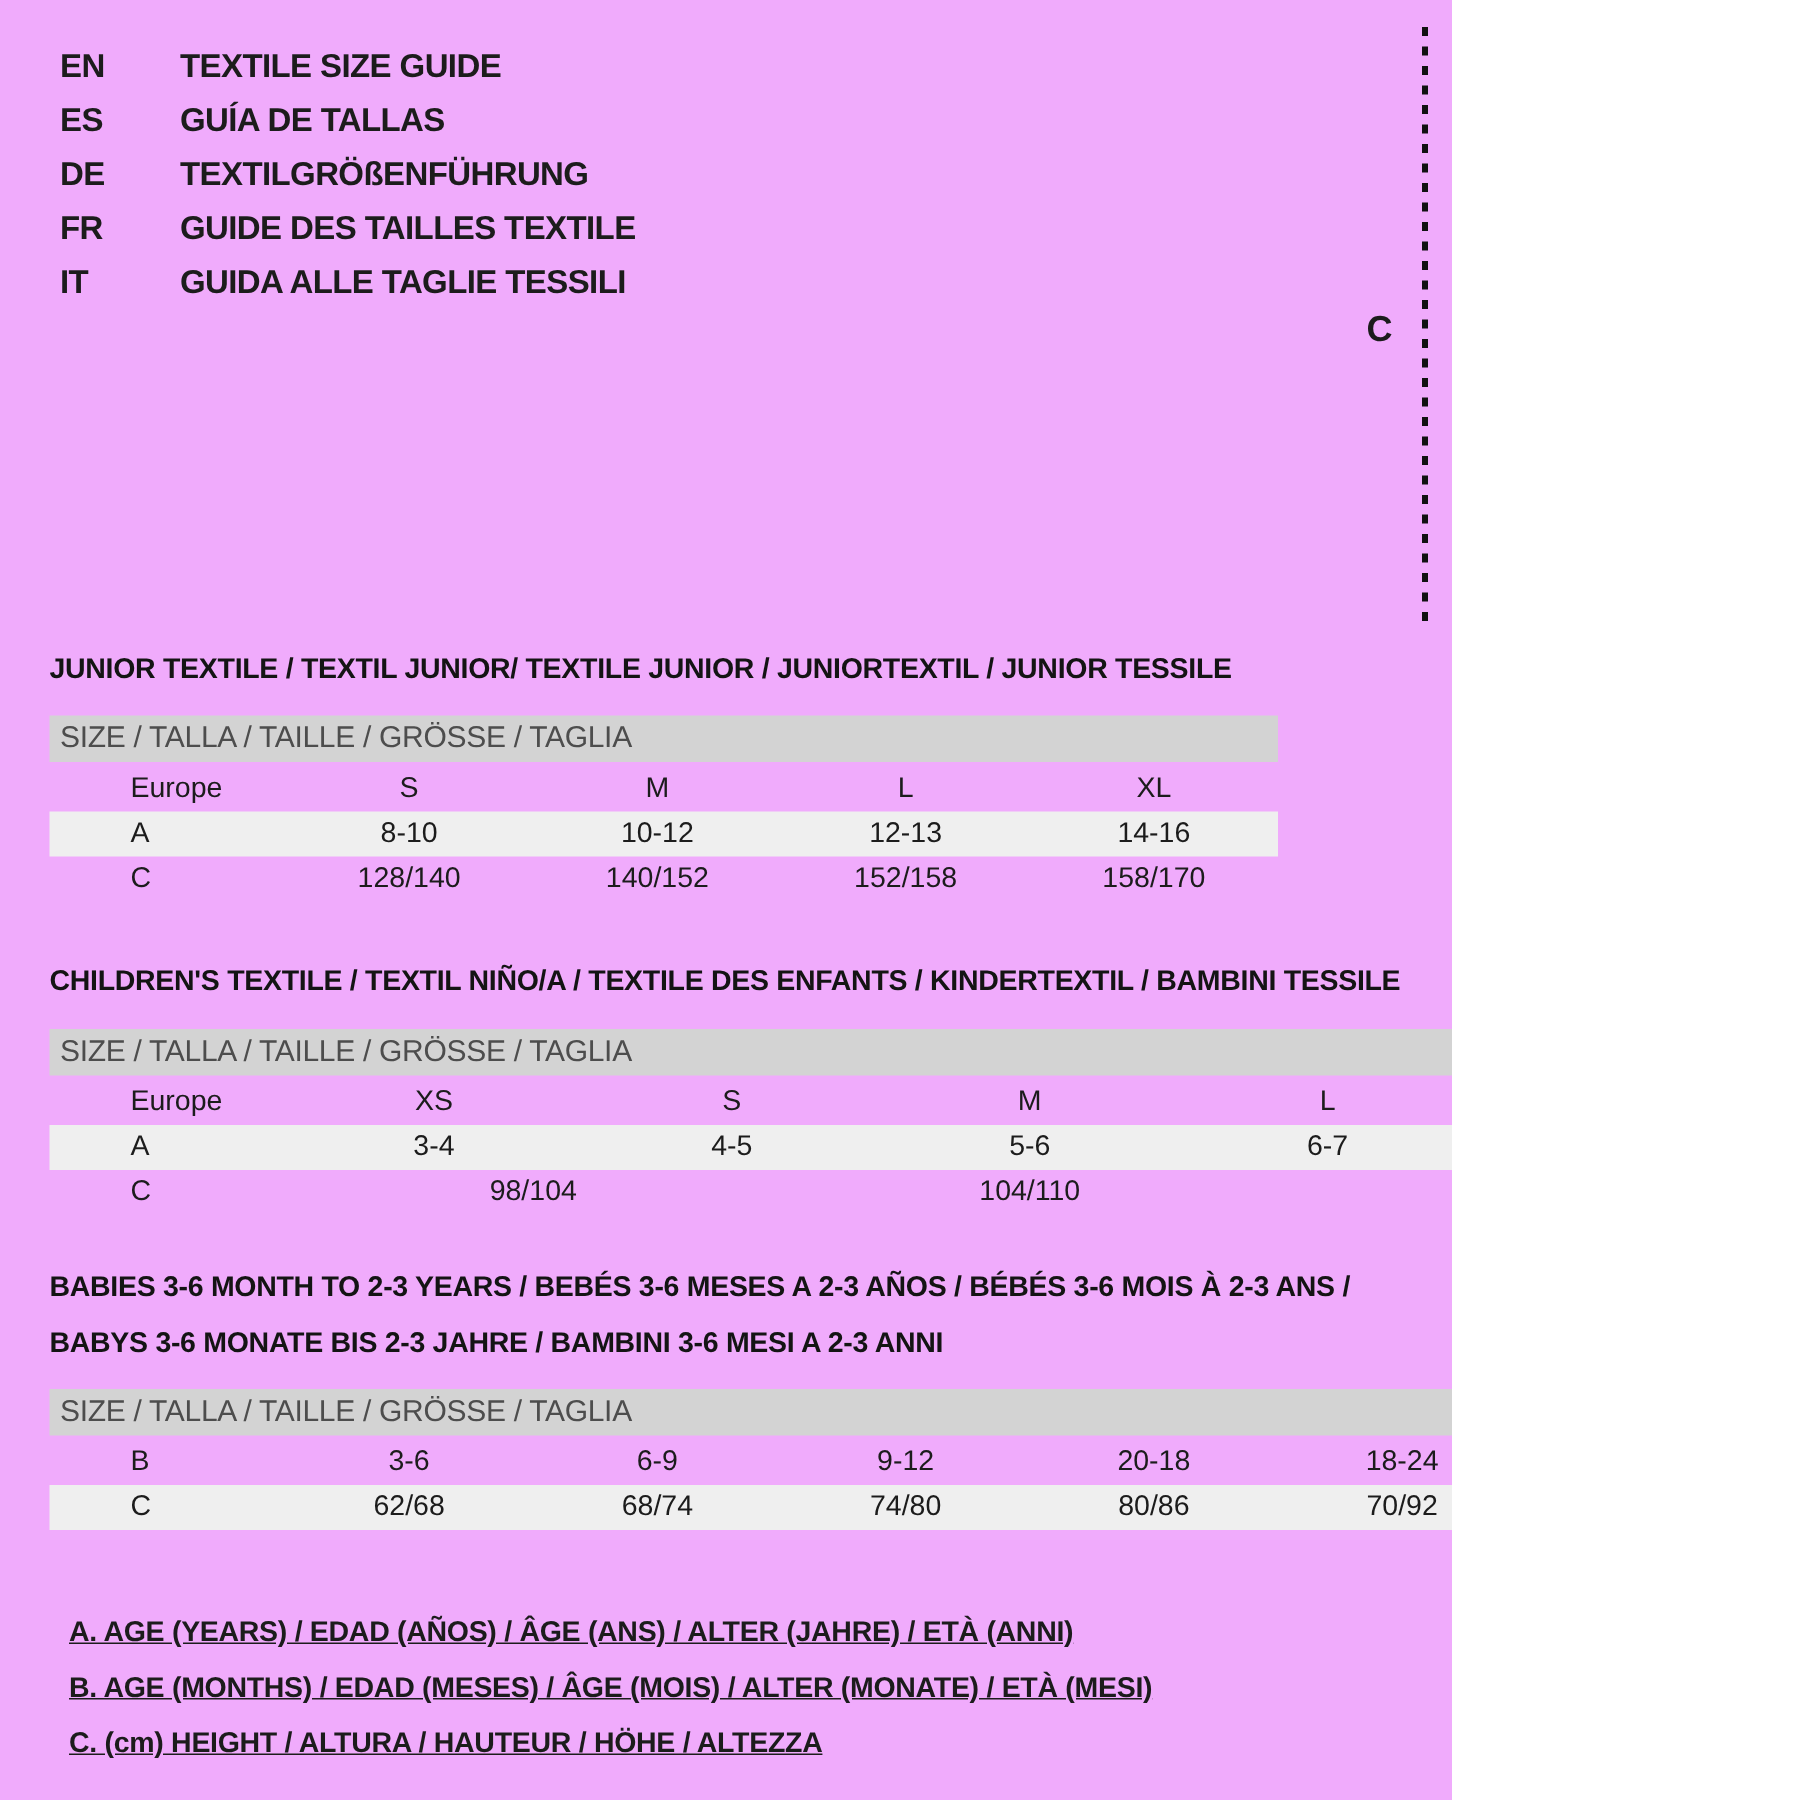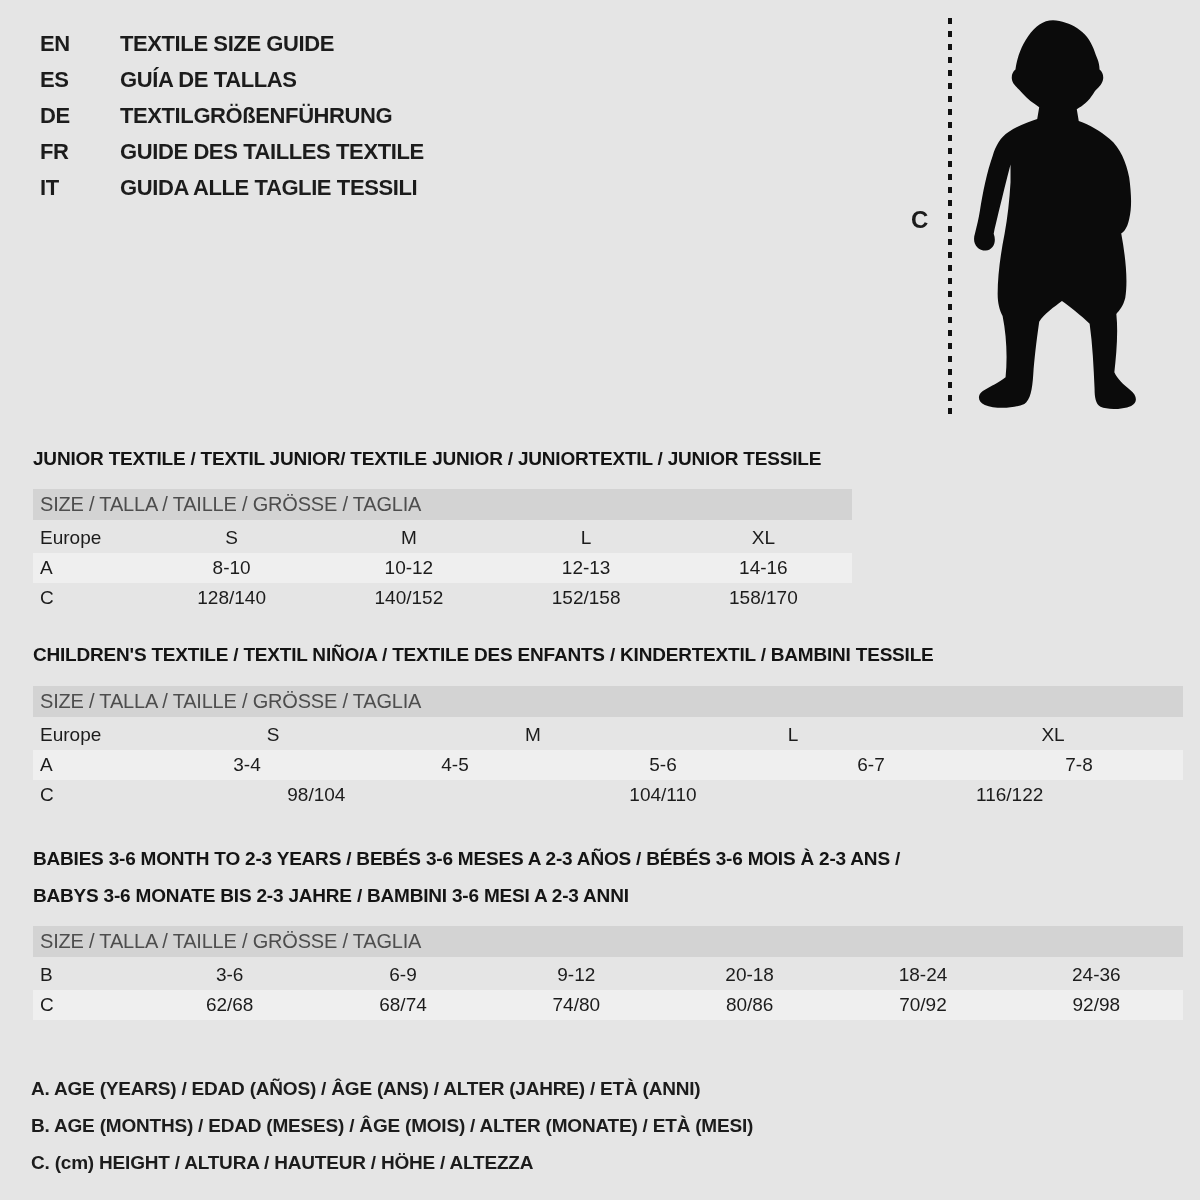--- a/index.html
+++ b/index.html
@@ -5,56 +5,56 @@
   :root{
     --header-bar:#d3d3d3;
     --header-bar-text:#4d4d4d;
     --shaded-row:#efefef;
     --text:#1c1c1c;
     --silhouette:#0b0b0b;
   }
   *{margin:0;padding:0;box-sizing:border-box;}
   body{background:#ffffff;}
   .page{
-    position:relative;width:1200px;height:1200px;background:#e5e5e5;
+    position:relative;width:968px;height:1200px;background:#f0abfc;
     font-family:"Liberation Sans", sans-serif;color:var(--text);overflow:hidden;
   }
   
   .langs{position:absolute;left:40px;top:26px;}
   .lang-row{display:flex;height:36px;align-items:center;font-size:22px;font-weight:700;letter-spacing:-0.4px;}
   .lang-code{width:80px;}
   
   .figure{position:absolute;left:905px;top:14px;width:262px;height:406px;}
   .c-label{position:absolute;left:6px;top:192px;font-size:24px;font-weight:700;}
   .dash-line{position:absolute;left:42px;top:4px;}
   .silhouette{position:absolute;left:62px;top:0;}
   .silhouette path{fill:var(--silhouette);}
   
   .section{position:absolute;left:33px;}
-  .sec-junior{top:444px;width:819px;}
+  .sec-junior{top:432px;width:819px;}
   .sec-children{top:640px;width:1150px;}
   .sec-babies{top:840px;width:1150px;}
   .sec-title{font-size:19px;font-weight:700;letter-spacing:-0.2px;line-height:30px;color:#141414;}
   .sec-title .tline2{display:block;}
   .sec-title .tline2:empty{display:none;}
   .sec-babies .sec-title{line-height:37px;}
   .size-bar{
     height:31px;background:var(--header-bar);color:var(--header-bar-text);
     font-size:20px;font-weight:400;line-height:31px;padding-left:7px;letter-spacing:-0.2px;
   }
   .sec-junior .size-bar{margin-top:15px;}
   .sec-children .size-bar{margin-top:16px;}
   .sec-babies .size-bar{margin-top:12px;}
   .trows{margin-top:3px;}
   .trow{display:flex;height:30px;line-height:30px;font-size:19px;font-weight:400;}
   .trow.shaded{background:var(--shaded-row);}
-  .tlabel{width:110px;padding-left:7px;flex:0 0 110px;}
+  .tlabel{width:110px;padding-left:7px;flex:0 0 110px;margin-left:47px;}
   .tcell{flex:1;text-align:center;}
   
-  .legend{position:absolute;left:31px;top:1070px;}
+  .legend{position:absolute;left:46px;top:1070px;text-decoration:underline;}
   .legend-line{font-size:19px;font-weight:700;line-height:37px;letter-spacing:-0.2px;}
 </style>
 </head>
 <body>
 
 <div class="page">
 
   <div class="langs">
     <div class="lang-row">
       <span class="lang-code">EN</span>
@@ -168,20 +168,21 @@
   </div>
 
   <div class="section sec-children">
     <div class="sec-title">
       <span>CHILDREN'S TEXTILE / TEXTIL NIÑO/A / TEXTILE DES ENFANTS / KINDERTEXTIL / BAMBINI TESSILE</span>
     </div>
     <div class="size-bar">SIZE / TALLA / TAILLE / GRÖSSE / TAGLIA</div>
     <div class="trows">
         <div class="trow">
           <div class="tlabel">Europe</div>
+          <div class="tcell">XS</div>
           <div class="tcell">S</div>
           <div class="tcell">M</div>
           <div class="tcell">L</div>
           <div class="tcell">XL</div>
         </div>
         <div class="trow shaded">
           <div class="tlabel">A</div>
           <div class="tcell">3-4</div>
           <div class="tcell">4-5</div>
           <div class="tcell">5-6</div>

